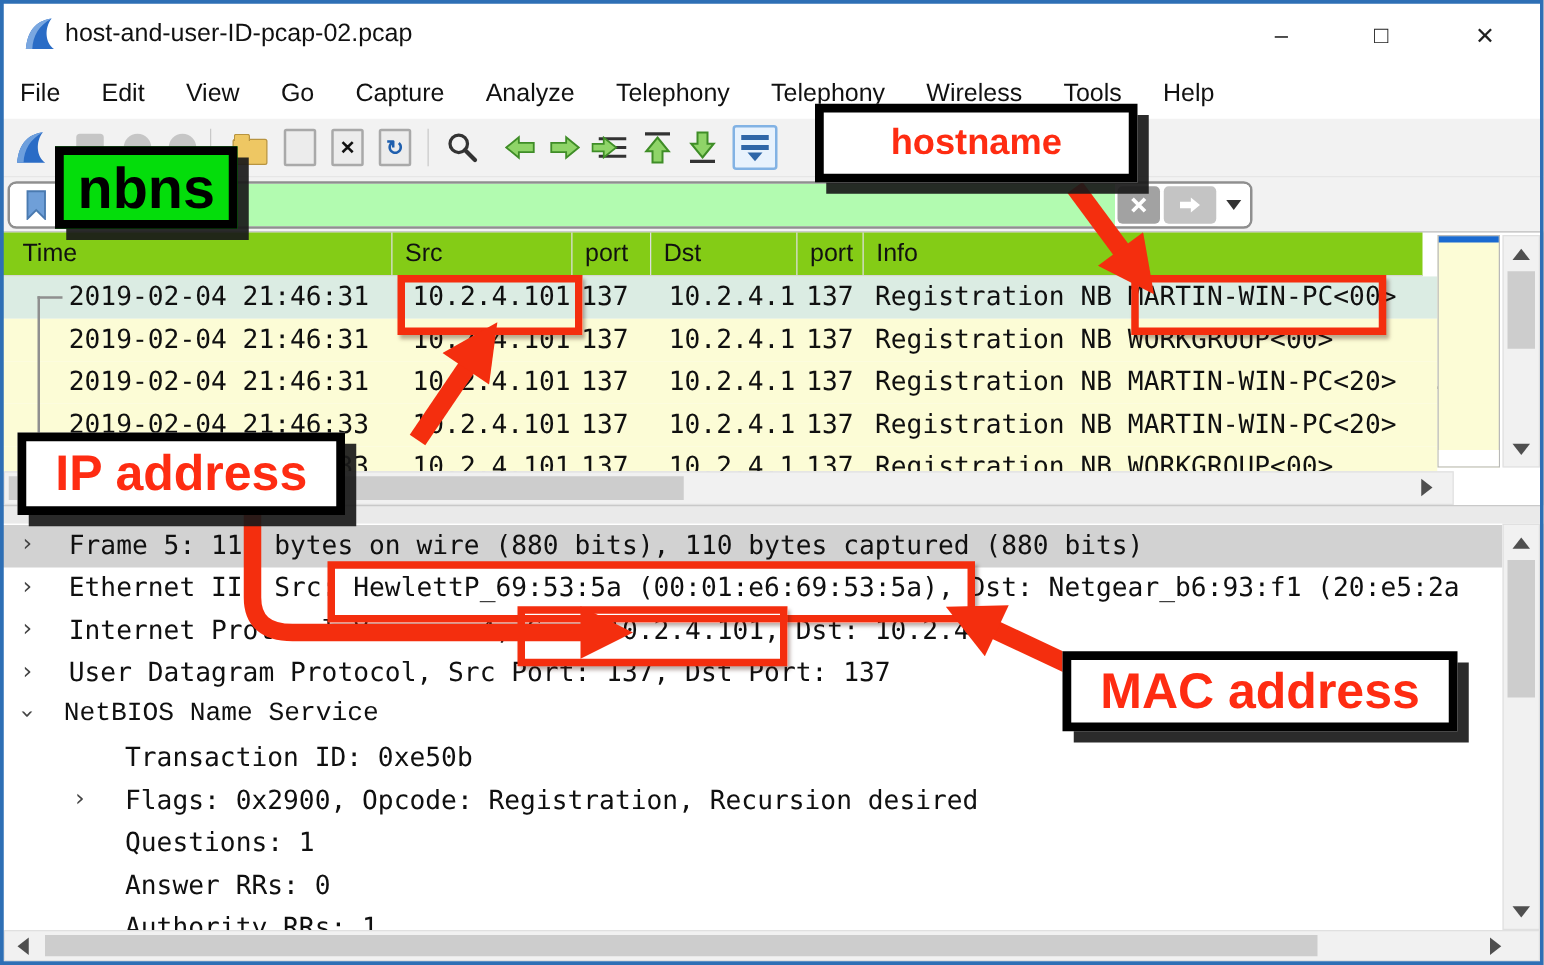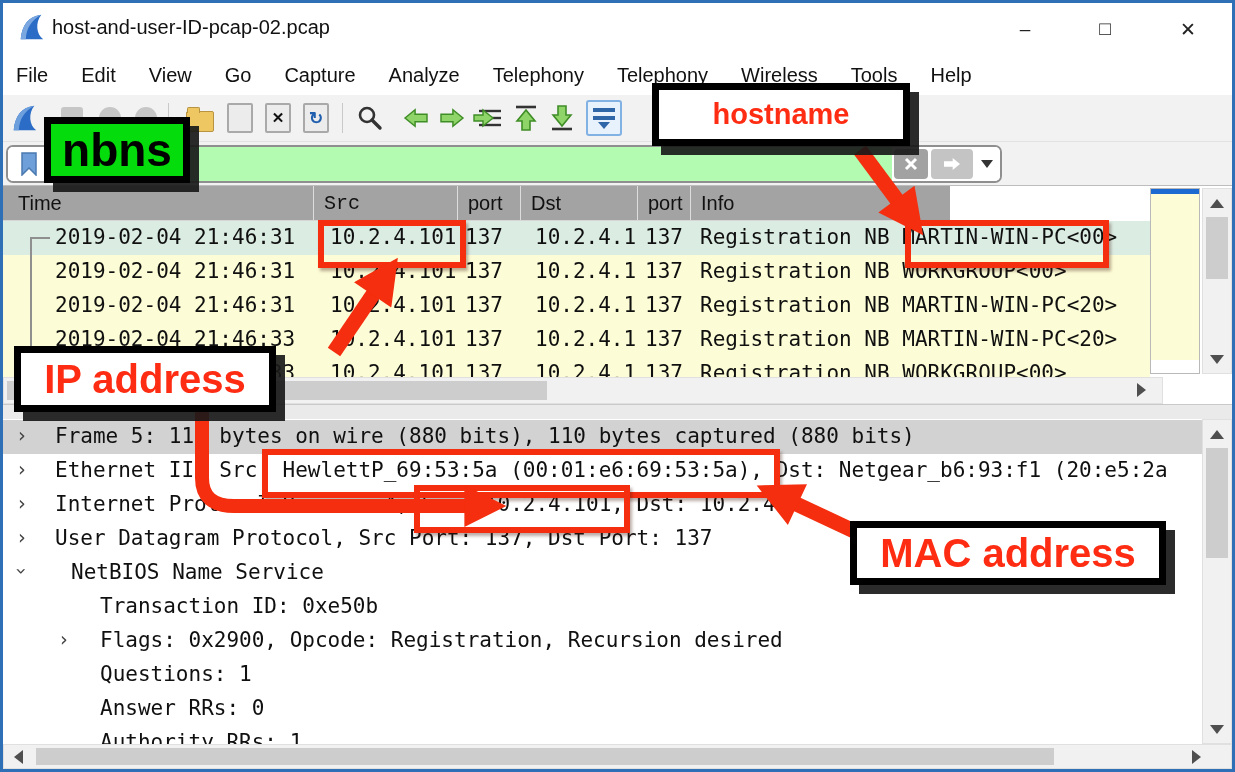--- a/index.html
+++ b/index.html
@@ -39,21 +39,21 @@
                 font-family:"Liberation Sans",sans-serif;}
   .clear-btn{width:34px;margin:2px;background:#a2a2a2;border-radius:4px;color:#fff;display:flex;
              align-items:center;justify-content:center;font-size:18px;font-weight:bold;}
   .apply-btn{width:42px;margin:2px 1px;background:#c4c4c4;border-radius:4px;display:flex;align-items:center;justify-content:center;}
   .caret-btn{width:26px;display:flex;align-items:center;justify-content:center;background:#fff;}
   .expr-label{left:1042px;top:152px;font-size:20px;color:#111;}
   .fsep{left:1192px;top:148px;width:1px;height:30px;background:#cccccc;}
   .plus-btn{left:1204px;top:148px;width:28px;height:30px;display:flex;align-items:center;justify-content:center;
             font-size:26px;color:#222;}
   
-  .plist-header{left:0;top:186px;width:950px;height:35px;background:#a3a3a3;border-bottom:1px solid #d6d6d6;box-sizing:border-box;}
+  .plist-header{left:0;top:186px;width:1138px;height:35px;background:#84cc16;border-bottom:1px solid #d6d6d6;box-sizing:border-box;}
   .hcell{position:absolute;top:0;height:34px;display:flex;align-items:center;font-size:20px;color:#111;padding-left:10px;}
   .hcell.hsep{border-left:1px solid #dddddd;}
   .rows{left:0;top:221px;width:1150px;height:156px;overflow:hidden;}
   .prow{position:absolute;left:0;width:1150px;height:34px;font-family:"DejaVu Sans Mono",monospace;
         font-size:21px;color:#101010;}
   .prow span{position:absolute;top:4px;white-space:pre;}
   .c-time{left:55px;} .c-src{left:330px;} .c-sport{left:465px;}
   .c-dst{left:535px;} .c-dport{left:645px;} .c-info{left:700px;}
   .bracket{left:30px;top:237px;width:18px;height:139px;border-left:2px solid #8f8f8f;border-top:2px solid #8f8f8f;}
   .minimap{left:1150px;top:188px;width:50px;height:186px;background:#fcfcd6;border:1px solid #b9b9b9;box-sizing:border-box;}
@@ -214,21 +214,21 @@
           <div class="caret-down"></div>
         </div>
     </div>
     <span class="abs expr-label">Expression...</span>
     <div class="abs fsep"></div>
     <div class="abs plus-btn">+</div>
   </div>
 
   <div class="abs plist-header">
       <div class="hcell" style="left: 8px;">Time</div>
-      <div class="hcell hsep" style="left: 313px; font-family: Liberation Mono, monospace;">Src</div>
+      <div class="hcell hsep" style="left: 313px;">Src</div>
       <div class="hcell hsep" style="left: 457px;">port</div>
       <div class="hcell hsep" style="left: 520px;">Dst</div>
       <div class="hcell hsep" style="left: 637px;">port</div>
       <div class="hcell hsep" style="left: 690px;">Info</div>
     </div>
 
   <div class="abs rows">
       <div class="prow" style="top: 0px; background: rgb(219, 236, 227);">
         <span class="c-time">2019-02-04 21:46:31</span>
         <span class="c-src">10.2.4.101</span>
@@ -291,21 +291,21 @@
       </div>
   </div>
 
   <div class="abs splitter"></div>
 
   <div class="abs details">
       <div class="dline sel" style="top: 1px;"><span class="exp" style="left: 16px;">›</span><span class="txt" style="left: 55px;">Frame 5: 110 bytes on wire (880 bits), 110 bytes captured (880 bits)</span></div>
       <div class="dline" style="top: 35px;"><span class="exp" style="left: 16px;">›</span><span class="txt" style="left: 55px;">Ethernet II, Src: HewlettP_69:53:5a (00:01:e6:69:53:5a), Dst: Netgear_b6:93:f1 (20:e5:2a</span></div>
       <div class="dline" style="top: 69px;"><span class="exp" style="left: 16px;">›</span><span class="txt" style="left: 55px;">Internet Protocol Version 4, Src: 10.2.4.101, Dst: 10.2.4.1</span></div>
       <div class="dline" style="top: 103px;"><span class="exp" style="left: 16px;">›</span><span class="txt" style="left: 55px;">User Datagram Protocol, Src Port: 137, Dst Port: 137</span></div>
-      <div class="dline" style="top: 137px;"><span class="exp open" style="left: 16px;">›</span><span class="txt" style="left: 71px;">NetBIOS Name Service</span></div>
+      <div class="dline" style="top: 137px;"><span class="exp open" style="left: 16px;">›</span><span class="txt" style="left: 51px; font-family: Liberation Mono, monospace;">NetBIOS Name Service</span></div>
       <div class="dline" style="top: 171px;"><span class="txt" style="left: 100px;">Transaction ID: 0xe50b</span></div>
       <div class="dline" style="top: 205px;"><span class="exp" style="left: 58px;">›</span><span class="txt" style="left: 100px;">Flags: 0x2900, Opcode: Registration, Recursion desired</span></div>
       <div class="dline" style="top: 239px;"><span class="txt" style="left: 100px;">Questions: 1</span></div>
       <div class="dline" style="top: 273px;"><span class="txt" style="left: 100px;">Answer RRs: 0</span></div>
       <div class="dline" style="top: 307px;"><span class="txt" style="left: 100px;">Authority RRs: 1</span></div>
     </div>
 
   <div class="abs sb-v" style="left:1202px;top:419px;width:30px;height:325px">
     <div class="sb-btn" style="left:2px;top:2px">
         <div class="tri-up"></div>

